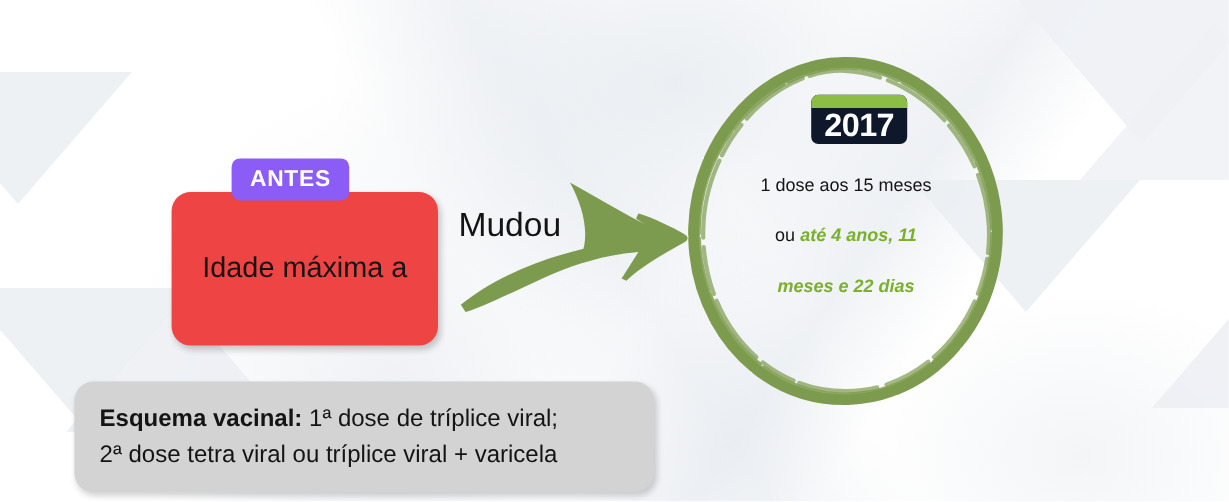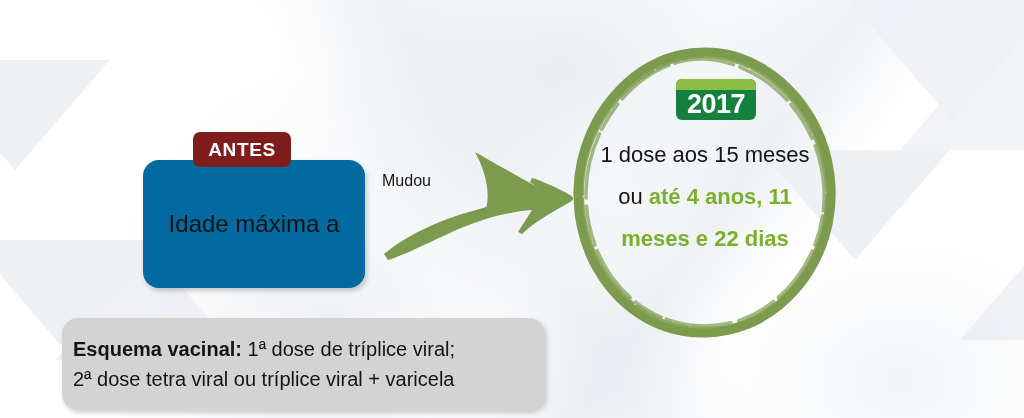--- a/index.html
+++ b/index.html
@@ -42,42 +42,42 @@
   .tri.down2{ border-width: 130px 112px 0 112px; border-color: rgba(238,241,245,.9) transparent transparent transparent; }
   .tri.up2  { border-width: 0 112px 130px 112px; border-color: transparent transparent rgba(238,241,245,.85) transparent; }
 
   
   .antes-badge {
     position: absolute;
     left: 193px;
     top: 132px;
     width: 98px;
     height: 35px;
-    background: #7f1d1d;
+    background: #8b5cf6;
     border-radius: 7px;
     display: flex;
     align-items: center;
     justify-content: center;
     z-index: 5;
   }
   .antes-badge span {
     color: #ffffff;
     font-weight: bold;
     font-size: 19px;
     letter-spacing: .6px;
   }
 
   
   .antes-box {
     position: absolute;
     left: 143px;
     top: 160px;
     width: 222px;
     height: 128px;
-    background: #0369a1;
+    background: #ef4444;
     border-radius: 16px;
     box-shadow: 2px 3px 5px rgba(0,0,0,.20);
     z-index: 4;
     display: flex;
     flex-direction: column;
     align-items: center;
     justify-content: center;
   }
   .antes-line {
     color: #141414;
@@ -86,21 +86,21 @@
     text-align: center;
     white-space: nowrap;
   }
   .antes-line b { font-weight: bold; }
 
   
   .mudou {
     position: absolute;
     left: 382px;
     top: 172px;
-    font-size: 16px;
+    font-size: 28px;
     color: #141414;
     z-index: 6;
   }
 
   
   .arrow-wrap {
     position: absolute;
     left: 380px;
     top: 140px;
     width: 200px;
@@ -119,21 +119,21 @@
   }
 
   
   .year-badge {
     position: absolute;
     left: 676px;
     top: 79px;
     width: 80px;
     height: 41px;
     border-radius: 6px;
-    background: #15803d;
+    background: #0f172a;
     overflow: hidden;
     z-index: 6;
     display: flex;
     align-items: flex-end;
     justify-content: center;
   }
   .year-badge .cal-top {
     position: absolute;
     left: 0; top: 0;
     width: 100%;
@@ -153,49 +153,50 @@
   
   .circle-text {
     position: absolute;
     left: 578px;
     top: 134px;
     width: 254px;
     text-align: center;
     z-index: 6;
   }
   .ct-line {
-    font-size: 22px;
+    font-size: 15px;
     line-height: 42px;
     color: #141414;
     white-space: nowrap;
   }
   .ct-green {
     color: #7ab02c;
     font-weight: bold;
+    font-style: italic;
   }
 
   
   .info-box {
     position: absolute;
     left: 62px;
     top: 318px;
     width: 483px;
     height: 92px;
     background: #d3d3d3;
     border-radius: 16px;
     box-shadow: 2px 3px 5px rgba(0,0,0,.18);
     z-index: 4;
     padding: 16px 0 0 0;
     box-sizing: border-box;
   }
   .info-line {
     font-size: 20px;
     line-height: 30px;
     color: #141414;
-    padding-left: 11px;
+    padding-left: 21px;
     white-space: nowrap;
   }
   .info-line b { font-weight: bold; }
 </style>
 </head>
 <body>
 
 <div id="slide">
 
   <div class="bg-layer">

